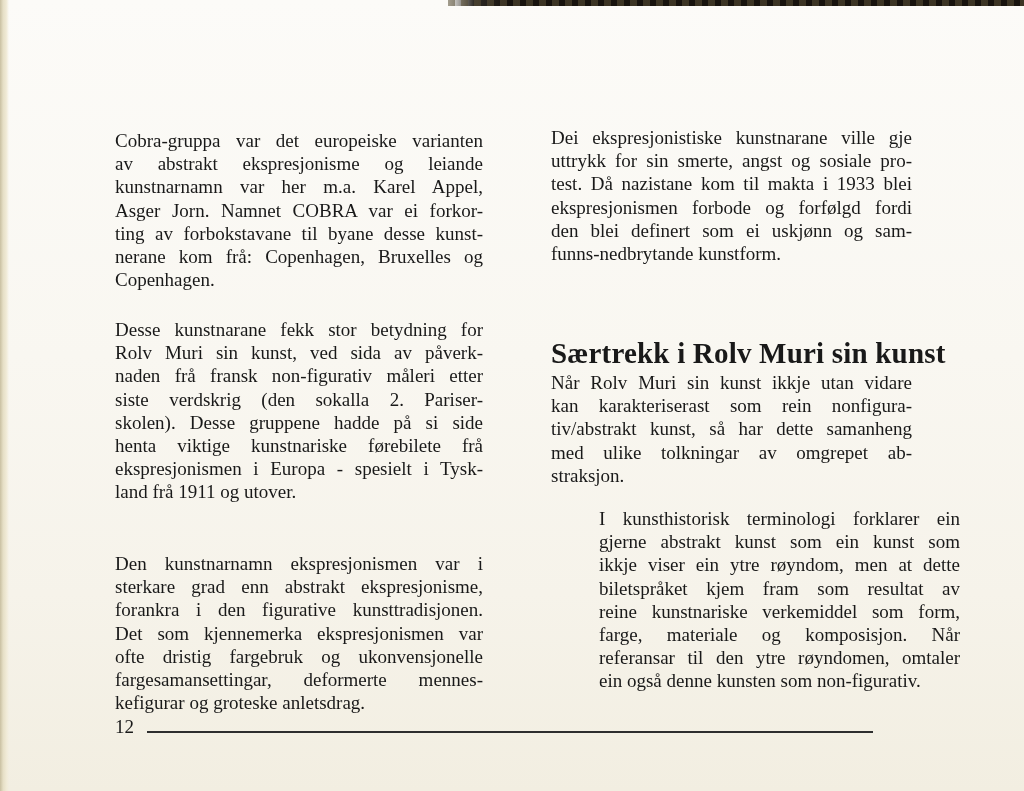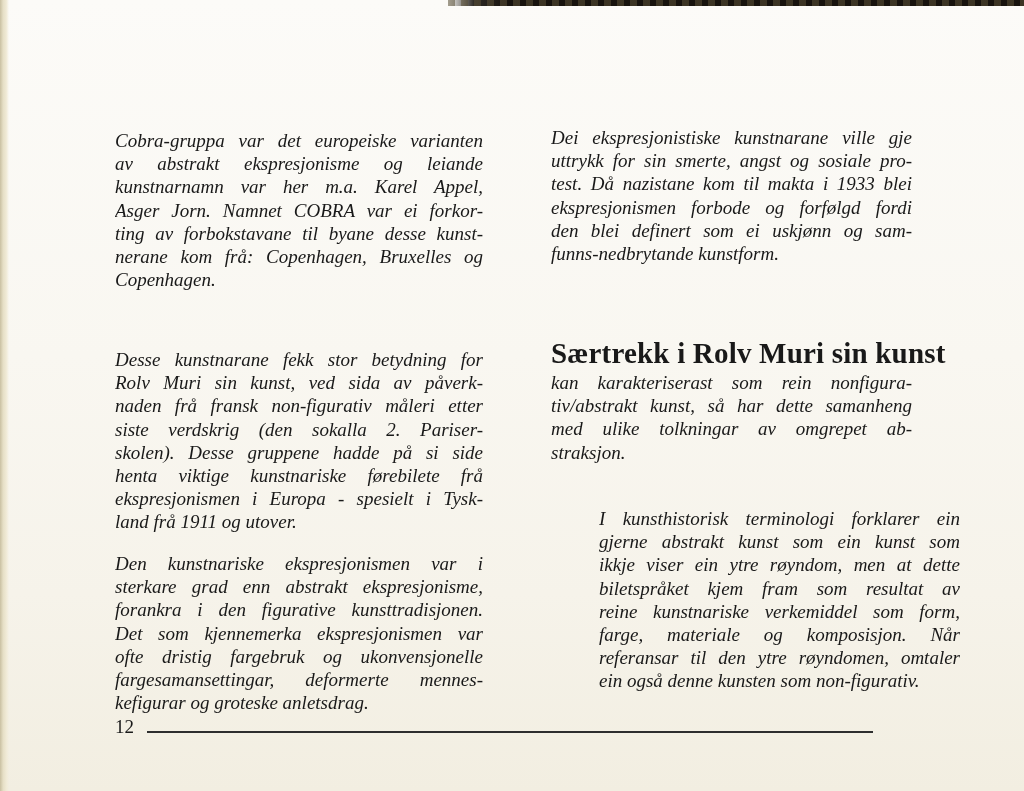--- a/index.html
+++ b/index.html
@@ -26,21 +26,20 @@
     height: 6px;
     background:
       repeating-linear-gradient(90deg, rgba(90,80,55,0.55) 0 7px, rgba(0,0,0,0) 7px 13px),
       linear-gradient(to right, rgba(23,19,14,0) 0px, rgba(23,19,14,0.9) 26px, #17130e 60px);
   }
   .para {
     position: absolute;
     font-size: 19px;
     line-height: 23.2px;
     letter-spacing: 0px;
-    font-style: italic;
   }
   .line {
     height: 23.2px;
     overflow: hidden;
     text-align: justify;
     text-align-last: justify;
   }
   .line.last { text-align-last: left; }
   .heading {
     position: absolute;
@@ -59,21 +58,21 @@
   }
   .footer-rule {
     position: absolute;
     left: 147px;
     top: 731px;
     width: 726px;
     height: 2px;
     background: #2e2e2e;
   }
   #lp1 { left: 115px; top: 129px; width: 368px; }
-  #lp2 { left: 115px; top: 348px; width: 368px; }
+  #lp2 { left: 115px; top: 318px; width: 368px; }
   #lp3 { left: 115px; top: 552px; width: 368px; }
   #rp1 { left: 551px; top: 126px; width: 361px; }
   #rhead { left: 551px; top: 338px; width: 361px; }
   #rp2 { left: 551px; top: 371px; width: 361px; }
   #rp3 { left: 551px; top: 507px; width: 361px; margin-left: 48px; }
 </style>
 </head>
 <body>
 
 <div class="page">
@@ -96,41 +95,42 @@
       <div class="line">Rolv Muri sin kunst, ved sida av påverk-</div>
       <div class="line">naden frå fransk non-figurativ måleri etter</div>
       <div class="line">siste verdskrig (den sokalla 2. Pariser-</div>
       <div class="line">skolen). Desse gruppene hadde på si side</div>
       <div class="line">henta viktige kunstnariske førebilete frå</div>
       <div class="line">ekspresjonismen i Europa - spesielt i Tysk-</div>
       <div class="line last">land frå 1911 og utover.</div>
     </div>
 
   <div class="para" id="lp3">
-      <div class="line">Den kunstnariske ekspresjonismen var i</div>
+      <div class="line">Den kunstnarnamn ekspresjonismen var i</div>
       <div class="line">sterkare grad enn abstrakt ekspresjonisme,</div>
       <div class="line">forankra i den figurative kunsttradisjonen.</div>
       <div class="line">Det som kjennemerka ekspresjonismen var</div>
       <div class="line">ofte dristig fargebruk og ukonvensjonelle</div>
       <div class="line">fargesamansettingar, deformerte mennes-</div>
       <div class="line last">kefigurar og groteske anletsdrag.</div>
     </div>
 
   <div class="para" id="rp1">
       <div class="line">Dei ekspresjonistiske kunstnarane ville gje</div>
       <div class="line">uttrykk for sin smerte, angst og sosiale pro-</div>
       <div class="line">test. Då nazistane kom til makta i 1933 blei</div>
       <div class="line">ekspresjonismen forbode og forfølgd fordi</div>
       <div class="line">den blei definert som ei uskjønn og sam-</div>
       <div class="line last">funns-nedbrytande kunstform.</div>
     </div>
 
   <div class="heading" id="rhead">Særtrekk i Rolv Muri sin kunst</div>
 
   <div class="para" id="rp2">
+      <div class="line">Når Rolv Muri sin kunst ikkje utan vidare</div>
       <div class="line">kan karakteriserast som rein nonfigura-</div>
       <div class="line">tiv/abstrakt kunst, så har dette samanheng</div>
       <div class="line">med ulike tolkningar av omgrepet ab-</div>
       <div class="line last">straksjon.</div>
     </div>
 
   <div class="para" id="rp3">
       <div class="line">I kunsthistorisk terminologi forklarer ein</div>
       <div class="line">gjerne abstrakt kunst som ein kunst som</div>
       <div class="line">ikkje viser ein ytre røyndom, men at dette</div>

